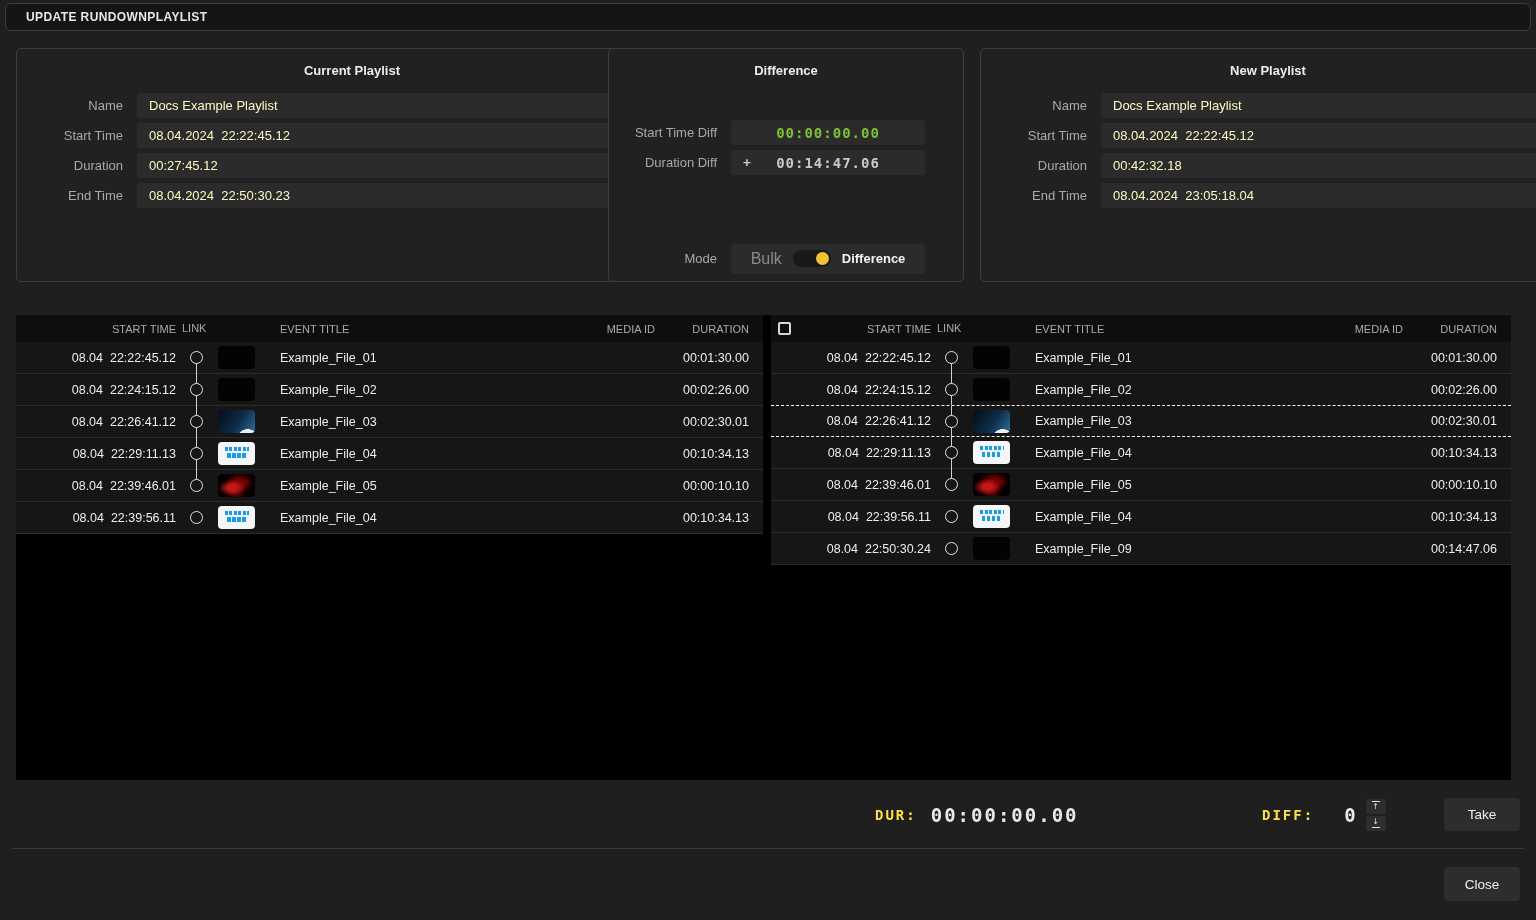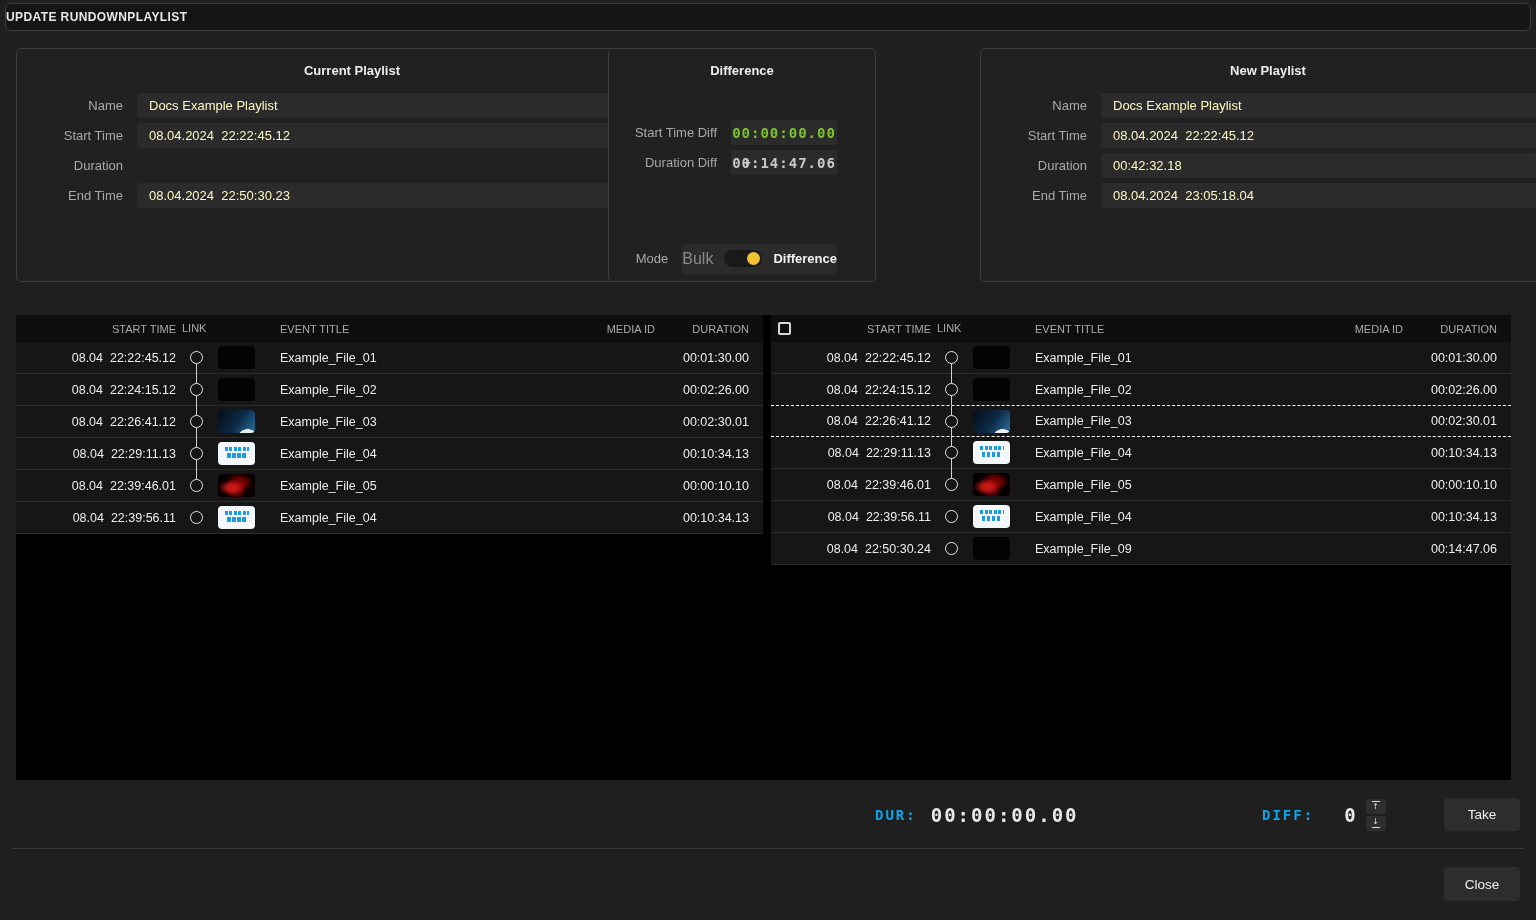--- a/index.html
+++ b/index.html
@@ -8,31 +8,31 @@
     background:#1f1f1f;
     font-family:"Liberation Sans", sans-serif;
     color:#e0e0e0;
     position:relative;
     overflow:hidden;
   }
   
   .titlebar {
     position:absolute; left:5px; top:3px; right:5px; height:28px;
     background:#151515; border:1px solid #3c3c3c; border-radius:6px;
-    display:flex; align-items:center; padding-left:0;
+    display:flex; align-items:center; padding-left:20px;
   }
   .titlebar span { font-size:12px; font-weight:bold; letter-spacing:.4px; color:#e8e8e8; }
 
   
   .panel {
     position:absolute; top:48px; height:234px;
     background:#212121; border:1px solid #3d3d3d; border-radius:5px;
   }
   .panel-current { left:16px;  width:672px; }
-  .panel-diff    { left:608px; width:268px;padding-left:37px; }
+  .panel-diff    { left:608px; width:356px;padding-left:37px; }
   .panel-new     { left:944px; width:576px;margin-left:36px; }
   .panel-title {
     position:absolute; top:14px; left:0; right:0; text-align:center;
     font-size:13px; font-weight:bold; color:#ececec;
   }
   .icon-btn {
     position:absolute; top:8px; right:16px; width:34px; height:32px;
     background:#2d2d2d; border:none; border-radius:4px; color:#e8e8e8;
     font-size:16px; cursor:pointer; font-family:"DejaVu Sans", sans-serif;
     display:flex; align-items:center; justify-content:center;
@@ -127,21 +127,21 @@
     background:
       radial-gradient(ellipse at 38% 60%, rgba(205,25,25,.95) 0 14%, rgba(0,0,0,0) 42%),
       radial-gradient(ellipse at 58% 38%, rgba(130,0,0,.9) 0 18%, rgba(0,0,0,0) 46%),
       radial-gradient(ellipse at 50% 75%, rgba(90,0,0,.9) 0 16%, rgba(0,0,0,0) 40%),
       #060000;
   }
 
   
   .dur-group  { position:absolute; left:875px;  top:799px; height:31px; display:flex; align-items:center; gap:14px; }
   .diff-group { position:absolute; left:1262px; top:799px; height:31px; display:flex; align-items:center; }
-  .lcd-label { font-size:14px; color:#0ea5e9; letter-spacing:2px; font-weight:bold; }
+  .lcd-label { font-size:14px; color:#fde047; letter-spacing:2px; font-weight:bold; }
   .lcd-value { font-size:19px; color:#e8e8e8; letter-spacing:2px; font-weight:bold; }
   .diff-group .lcd-value { margin-left:30px; }
   .steppers { display:flex; flex-direction:column; gap:2px; margin-left:8px; }
   .step {
     width:20px; height:15px; background:#2e2e2e; border:none; border-radius:2px;
     color:#e0e0e0; cursor:pointer; display:flex; flex-direction:column;
     align-items:center; justify-content:center; padding:0; line-height:1;
   }
   .step .bar { width:8px; height:1.5px; background:#ddd; }
   .step .arr { font-size:8px; font-family:"DejaVu Sans", sans-serif; }
@@ -171,20 +171,21 @@
   <div class="f-row r1">
     <span class="lbl">Name</span>
     <span class="box">Docs Example Playlist</span>
   </div>
   <div class="f-row r2">
     <span class="lbl">Start Time</span>
     <span class="box">08.04.2024  22:22:45.12</span>
   </div>
   <div class="f-row r3">
     <span class="lbl">Duration</span>
+    <span class="box">00:27:45.12</span>
   </div>
   <div class="f-row r4">
     <span class="lbl">End Time</span>
     <span class="box">08.04.2024  22:50:30.23</span>
   </div>
 </div>
 
 <div class="panel panel-diff">
   <div class="panel-title">Difference</div>
   <div class="d-row d1">

